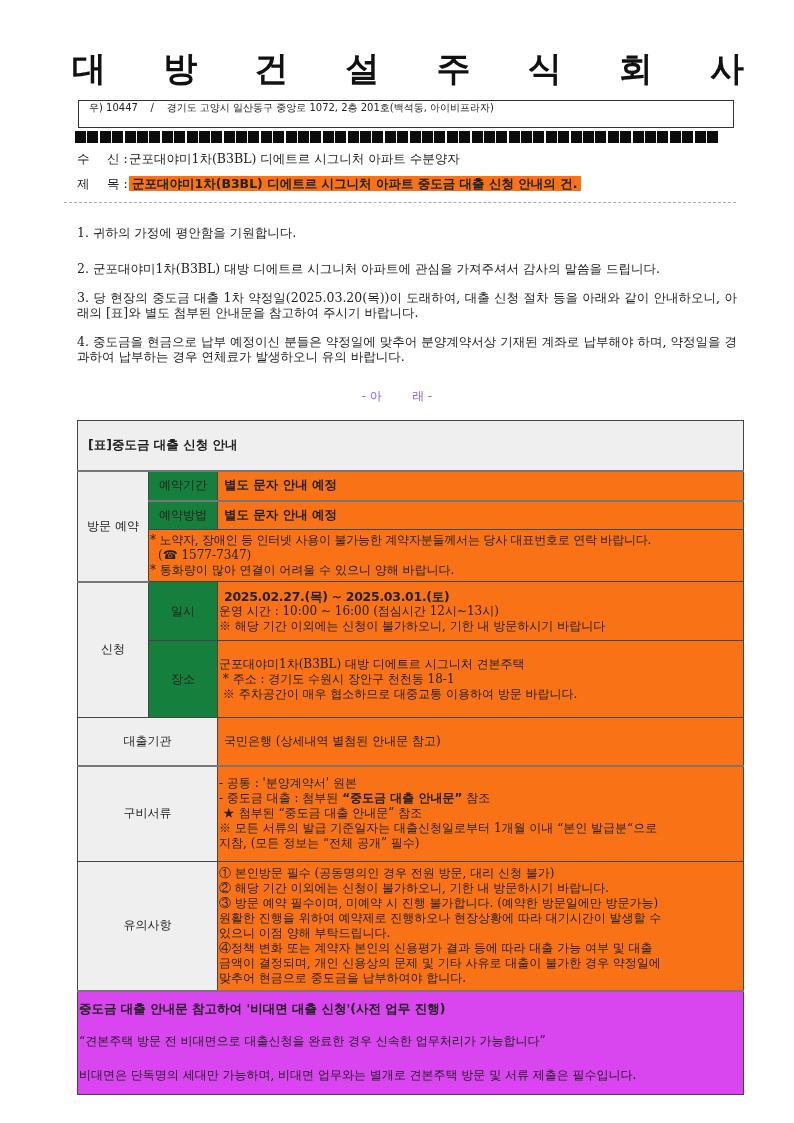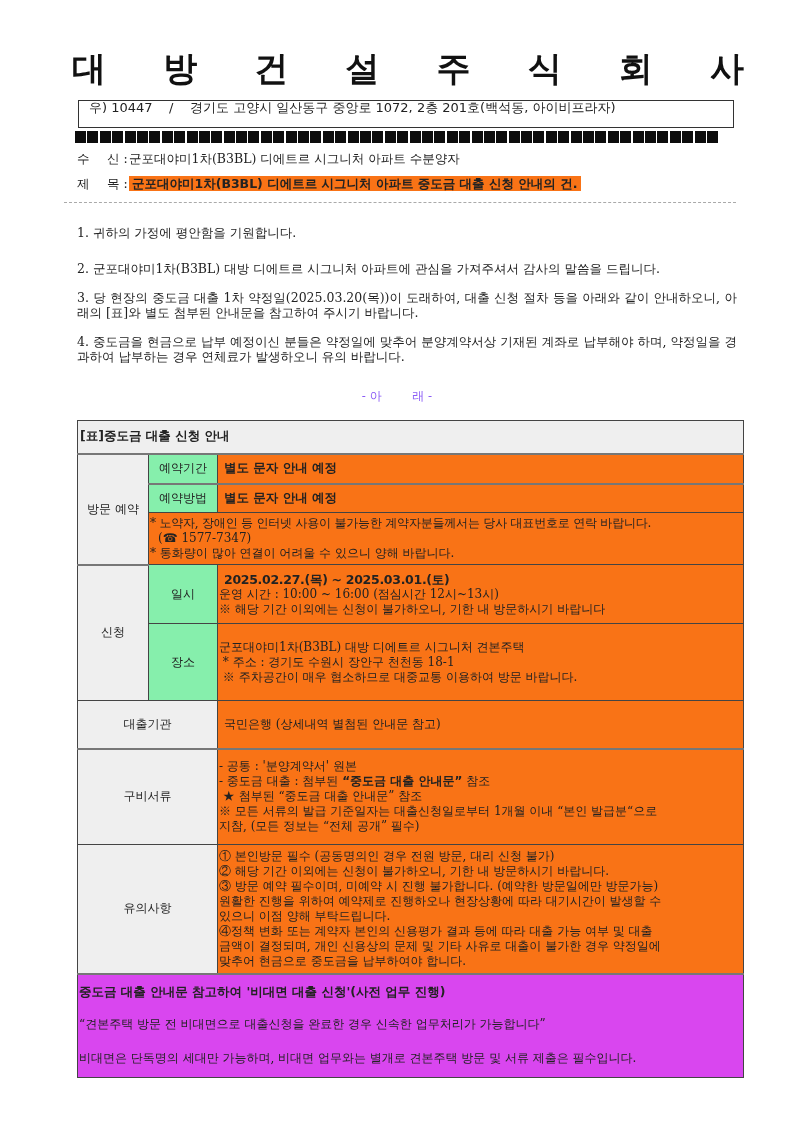--- a/index.html
+++ b/index.html
@@ -2,41 +2,41 @@
 <html><head>
   <meta charset="utf-8">
   <style>
     * { box-sizing: border-box; margin: 0; padding: 0; }
     html, body { width: 794px; height: 1123px; background: #ffffff; overflow: hidden; }
     body { position: relative; font-family: "DejaVu Serif", "Liberation Serif", serif; color: #111; }
 
     .title { position: absolute; left: 72px; top: 44px; width: 672px; height: 48px; display: flex; justify-content: space-between; align-items: center; }
     .title span { font-family: "DejaVu Sans", "Liberation Sans", sans-serif; font-weight: bold; font-size: 34px; color: #111; line-height: 1; }
 
-    .addr-box { position: absolute; left: 78px; top: 100px; width: 656px; height: 28px; border: 1.5px solid #333; padding: 1px 8px 0 10px; font-family: "DejaVu Sans", "Liberation Sans", sans-serif; font-size: 13px; line-height: 12px; color: #222; }
+    .addr-box { position: absolute; left: 78px; top: 100px; width: 656px; height: 28px; border: 1.5px solid #333; padding: 1px 8px 0 10px; font-family: "DejaVu Sans", "Liberation Sans", sans-serif; font-size: 10px; line-height: 12px; color: #222; }
     .addr-box div { white-space: nowrap; }
 
     .strip { position: absolute; left: 75px; top: 131px; width: 659px; height: 12px; display: flex; gap: 1.4px; overflow: hidden; }
     .strip i { display: block; flex: 0 0 11px; height: 12px; background: #0c0c0c; }
 
     .meta-line { position: absolute; left: 77px; font-size: 12.5px; white-space: nowrap; color: #222; }
     .meta-line .lbl { display: inline-block; width: 48px; letter-spacing: 0; }
     .meta-line .lbl b { font-weight: normal; display: inline-block; width: 30px; }
     .meta-line.subject .val { font-weight: bold; font-family: "DejaVu Sans", "Liberation Sans", sans-serif; font-size: 12.5px; }
     .dash-line { position: absolute; left: 64px; top: 202px; width: 672px; border-top: 1px dashed #aaa; }
 
     .para { position: absolute; left: 77px; width: 660px; font-size: 12.5px; line-height: 15px; color: #222; text-align: justify; }
 
     .arae { position: absolute; left: 0; width: 794px; top: 388px; text-align: center; font-size: 12px; color: #8b5cf6; white-space: pre; }
 
     table.main { position: absolute; left: 77px; top: 420px; width: 667px; border-collapse: collapse; font-size: 12px; color: #222; }
     table.main td { border: 1.3px solid #444; vertical-align: middle; }
-    table.main tr.head td { height: 33px; background: #efefef; font-weight: bold; font-family: "DejaVu Sans", "Liberation Sans", sans-serif; font-size: 12.5px; padding-left: 2px; border-bottom: 2px solid #777; }
+    table.main tr.head td { height: 50px; background: #efefef; font-weight: bold; font-family: "DejaVu Sans", "Liberation Sans", sans-serif; font-size: 12.5px; padding-left: 10px; border-bottom: 2px solid #777; }
     .lab1 { background: #efefef; text-align: center; width: 71px; }
-    .lab2 { background: #86efac; text-align: center; width: 69px; }
+    .lab2 { background: #15803d; text-align: center; width: 69px; }
     .lab12 { background: #efefef; text-align: center; }
     .val { padding: 0 4px 0 3px; background: #f97316; }
     .val.bold { font-weight: bold; font-family: "DejaVu Sans", "Liberation Sans", sans-serif; font-size: 12.5px; padding-left: 6px; }
     .val.multi { line-height: 15px; padding: 2px 4px 2px 1px; }
     .val.multi div { white-space: nowrap; }
     .val .date { font-weight: bold; font-family: "DejaVu Sans", "Liberation Sans", sans-serif; font-size: 12.5px; letter-spacing: -0.3px; }
     .val .strong { font-weight: bold; font-family: "DejaVu Sans", "Liberation Sans", sans-serif; }
     .note-wrap div { white-space: normal; }
     .bottom-cell { background: #d946ef; padding: 0 4px 0 1px; }
     .bottom-cell .b-title { font-weight: bold; font-family: "DejaVu Sans", "Liberation Sans", sans-serif; font-size: 12.5px; height: 34px; line-height: 34px; }

